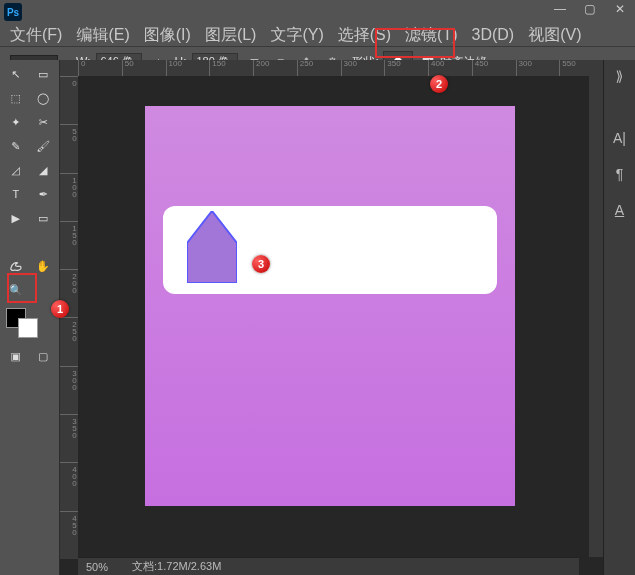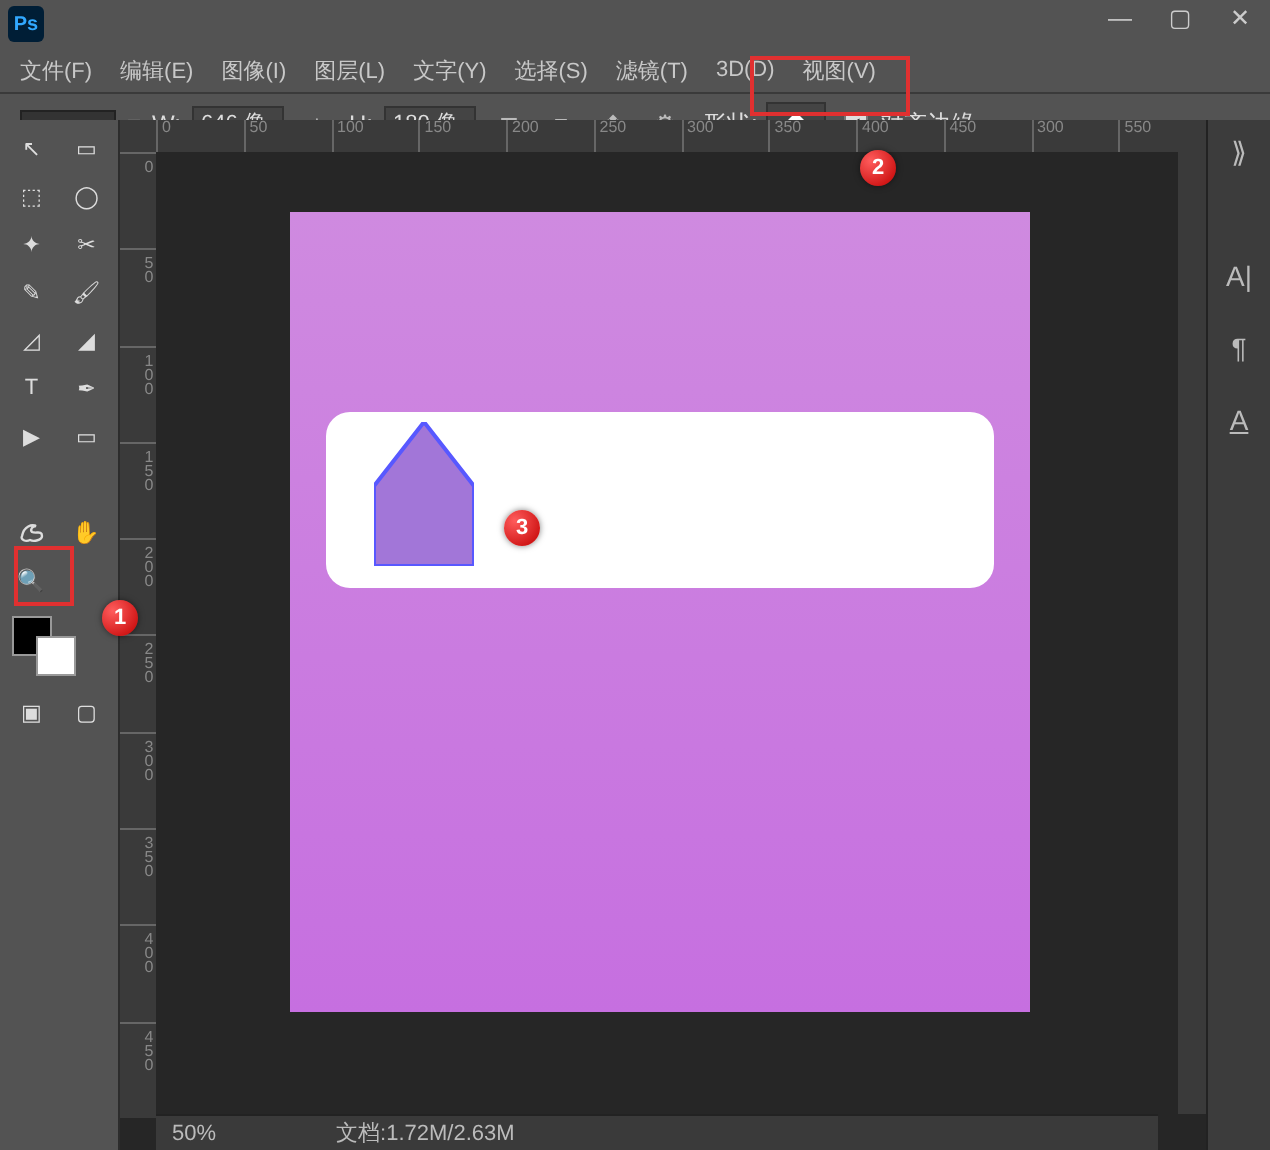--- a/index.html
+++ b/index.html
@@ -5,21 +5,21 @@
   * { box-sizing: border-box; margin: 0; padding: 0; }
   body { width: 635px; height: 575px; background: #323232; font-family: "Microsoft YaHei", sans-serif; font-size: 11px; color: #c8c8c8; overflow: hidden; position: relative; }
   .window { width: 635px; height: 575px; background: #535353; position: relative; }
 
   .titlebar { height: 24px; background: #535353; display: flex; align-items: center; padding-left: 4px; }
   .app-icon { width: 18px; height: 18px; background: #001e36; border-radius: 3px; display: flex; align-items: center; justify-content: center; margin-right: 6px; }
   .app-icon span { color: #31a8ff; font-weight: bold; font-size: 10px; }
   .win-controls { position: absolute; right: 0; top: 0; display: flex; }
   .win-btn { width: 30px; height: 18px; display: flex; align-items: center; justify-content: center; color: #ccc; font-size: 12px; }
 
-  .menubar { height: 22px; background: #535353; display: flex; align-items: center; padding-left: 6px; gap: 6px; font-size: 11px; }
+  .menubar { height: 22px; background: #535353; display: flex; align-items: center; padding-left: 6px; gap: 6px; font-size: 16px; }
   .menu-item { padding: 2px 4px; }
 
   .optionbar { height: 32px; background: #535353; border-top: 1px solid #3a3a3a; border-bottom: 1px solid #3a3a3a; display: flex; align-items: center; padding-left: 10px; gap: 6px; color: #ddd; font-size: 12px; }
   .opt-swatch { width: 48px; height: 14px; background: #333; border: 1px solid #222; }
   .opt-label { }
   .opt-input { width: 46px; height: 18px; background: #444; border: 1px solid #333; color: #ddd; font-size: 11px; padding-left: 3px; }
   .opt-icon { width: 20px; height: 20px; display: flex; align-items: center; justify-content: center; color: #bbb; }
   .shape-group { display: flex; align-items: center; gap: 4px; padding: 1px 3px; }
   .shape-picker { width: 30px; height: 22px; background: #444; border: 1px solid #333; display: flex; align-items: center; justify-content: center; position: relative; }
   .chk { width: 12px; height: 12px; background: #ddd; border: 1px solid #777; display: inline-flex; align-items: center; justify-content: center; font-size: 9px; color: #333; }
@@ -37,21 +37,21 @@
   .ruler-left { position: absolute; top: 16px; left: 0; width: 18px; bottom: 16px; background: #3a3a3a; font-size: 8px; color: #888; display: flex; flex-direction: column; overflow: hidden; }
   .ruler-corner { position: absolute; top: 0; left: 0; width: 18px; height: 16px; background: #3a3a3a; }
   .rt-tick { width: 50px; border-left: 1px solid #666; padding-left: 2px; line-height: 8px; }
   .rl-tick { height: 50px; border-top: 1px solid #666; writing-mode: vertical-rl; text-orientation: upright; padding-top: 2px; line-height: 8px; letter-spacing: -2px; }
 
   .doc-area { position: absolute; left: 85px; top: 46px; width: 370px; height: 400px; }
   .artboard { width: 370px; height: 400px; background: linear-gradient(180deg, #cf8ae0 0%, #c66fe0 100%); }
   .white-card { position: absolute; left: 18px; top: 100px; width: 334px; height: 88px; background: #fff; border-radius: 12px; }
   .house { position: absolute; left: 42px; top: 105px; }
 
-  .statusbar { position: absolute; left: 18px; bottom: 0; right: 24px; height: 18px; background: #3a3a3a; display: flex; align-items: center; font-size: 11px; color: #bbb; padding-left: 8px; gap: 60px; border-top: 1px solid #222; }
+  .statusbar { position: absolute; left: 18px; bottom: 0; right: 24px; height: 18px; background: #3a3a3a; display: flex; align-items: center; font-size: 11px; color: #bbb; padding-left: 8px; gap: 24px; border-top: 1px solid #222; }
 
   .rpanel { width: 32px; background: #3c3c3c; border-left: 1px solid #222; display: flex; flex-direction: column; align-items: center; padding-top: 6px; gap: 16px; color: #bbb; }
   .rp-icon { width: 20px; height: 20px; display: flex; align-items: center; justify-content: center; font-size: 14px; }
 
   .callout { position: absolute; width: 18px; height: 18px; border-radius: 50%; display: flex; align-items: center; justify-content: center; color: #fff; font-size: 11px; font-weight: bold; background: radial-gradient(circle at 30% 30%, #ff5c5c, #c10000); box-shadow: 0 0 3px rgba(0,0,0,.5); }
   .redbox { position: absolute; border: 2px solid #e03030; pointer-events: none; }
 
   .scrollbar-r { position: absolute; right: 0; top: 16px; bottom: 18px; width: 14px; background: #3a3a3a; }
 </style>
 </head>

